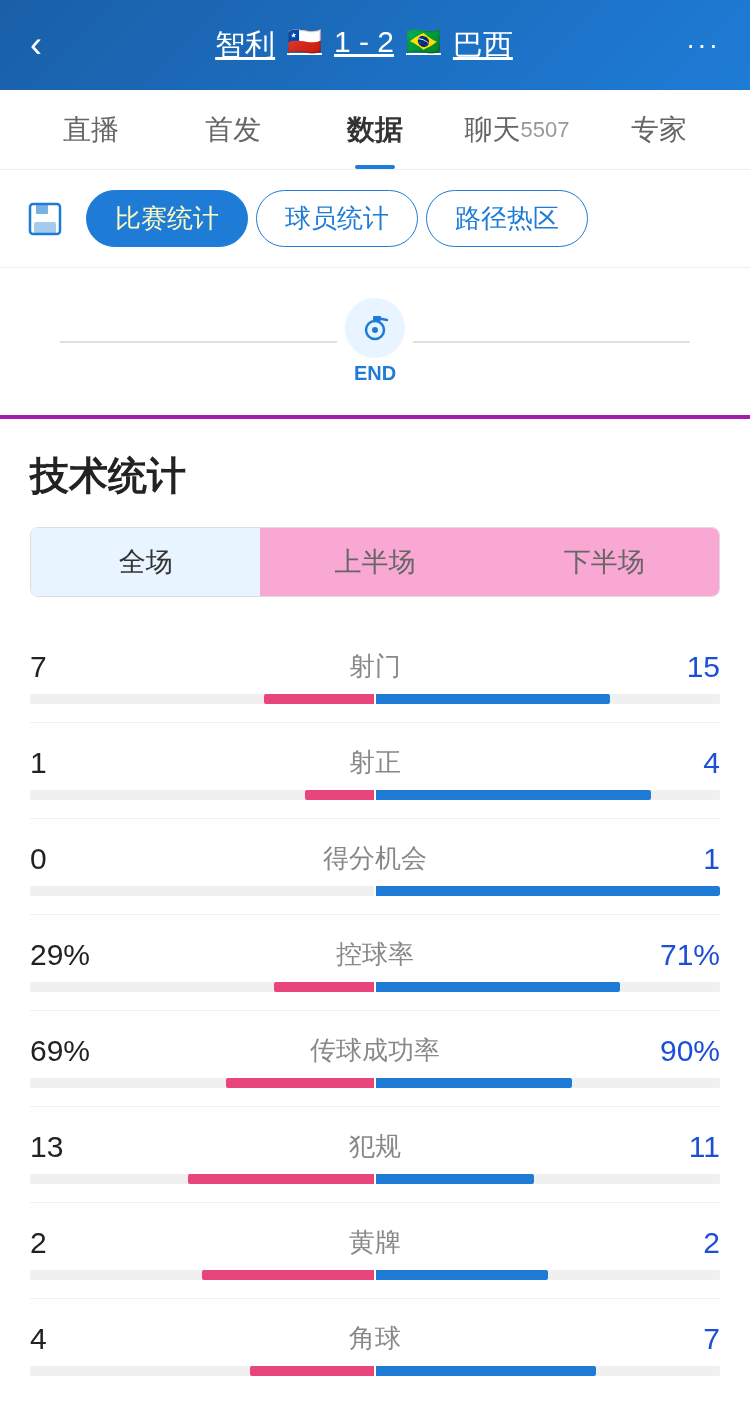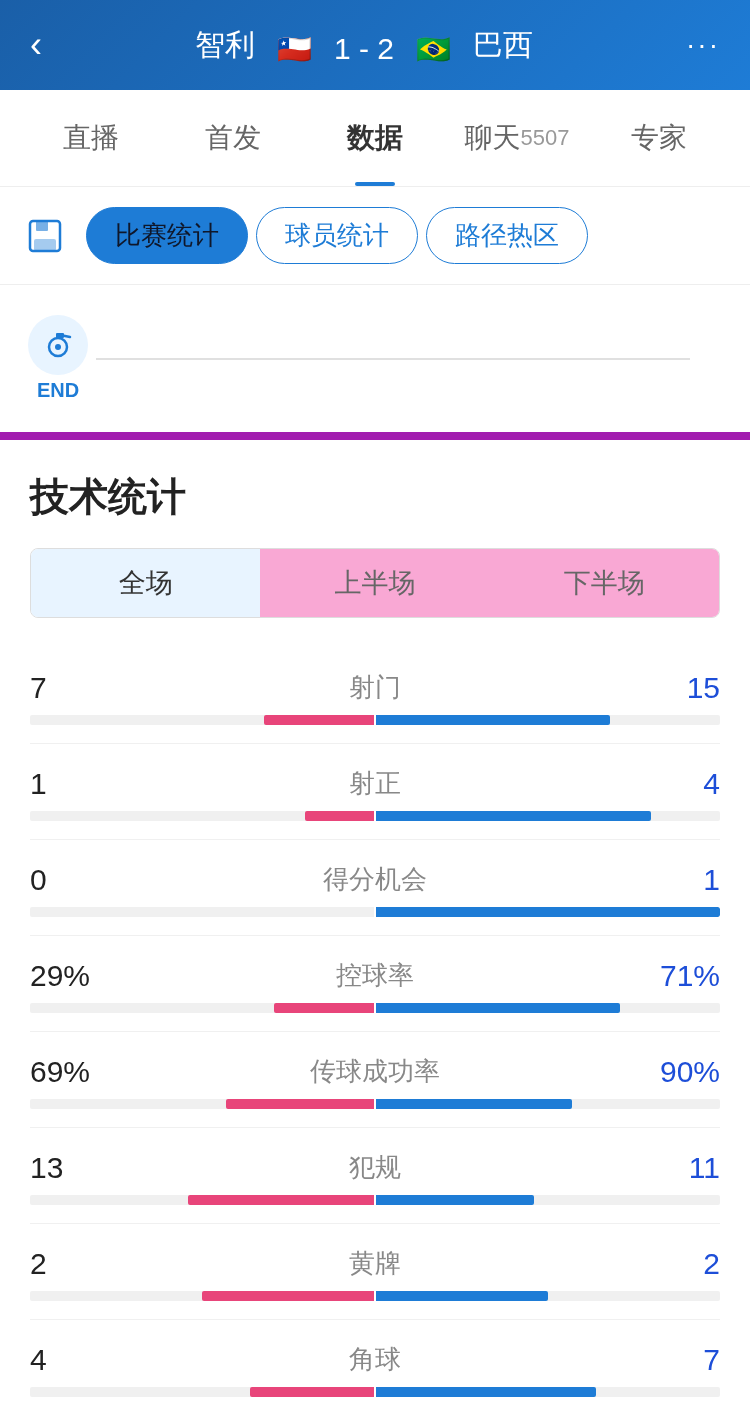--- a/index.html
+++ b/index.html
@@ -23,43 +23,44 @@
       color: white;
     }
     .header-back {
       font-size: 36px;
       font-weight: 300;
       cursor: pointer;
       color: white;
     }
     .header-title {
       display: flex;
-      align-items: flex-end;
-      gap: 22px;
+      align-items: flex-start;
+      gap: 12px;
       font-size: 30px;
       font-weight: 500;
+      text-decoration: underline;
     }
     .header-more {
       font-size: 28px;
       letter-spacing: 2px;
       color: white;
     }
     .flag {
       font-size: 28px;
     }
     .score-text {
       font-size: 30px;
     }
 
     
     .nav-tabs {
       background: white;
       display: flex;
       align-items: center;
-      height: 97px;
+      height: 80px;
       border-bottom: 1px solid #eee;
       padding: 0 20px;
     }
     .nav-tab {
       flex: 1;
       text-align: center;
       font-size: 28px;
       color: #666;
       height: 100%;
       display: flex;
@@ -116,32 +117,32 @@
     .sub-tab {
       padding: 10px 28px;
       border-radius: 30px;
       font-size: 26px;
       cursor: pointer;
       border: 1.5px solid #1e7cd6;
       color: #1e7cd6;
     }
     .sub-tab.active {
       background: #1e7cd6;
-      color: #0f172a;
+      color: #fef9c3;
       text-align: right;
     }
 
     
     .timeline-area {
       background: white;
       display: flex;
       align-items: center;
-      justify-content: flex-start;
+      justify-content: center;
       padding: 30px 20px;
-      border-bottom: 8px solid #a21caf;
+      border-bottom: 4px solid #a21caf;
       position: relative;
     }
     .timeline-line {
       position: absolute;
       top: 50%;
       left: 60px;
       right: 60px;
       height: 2px;
       background: #e0e0e0;
       transform: translateY(-50%);

